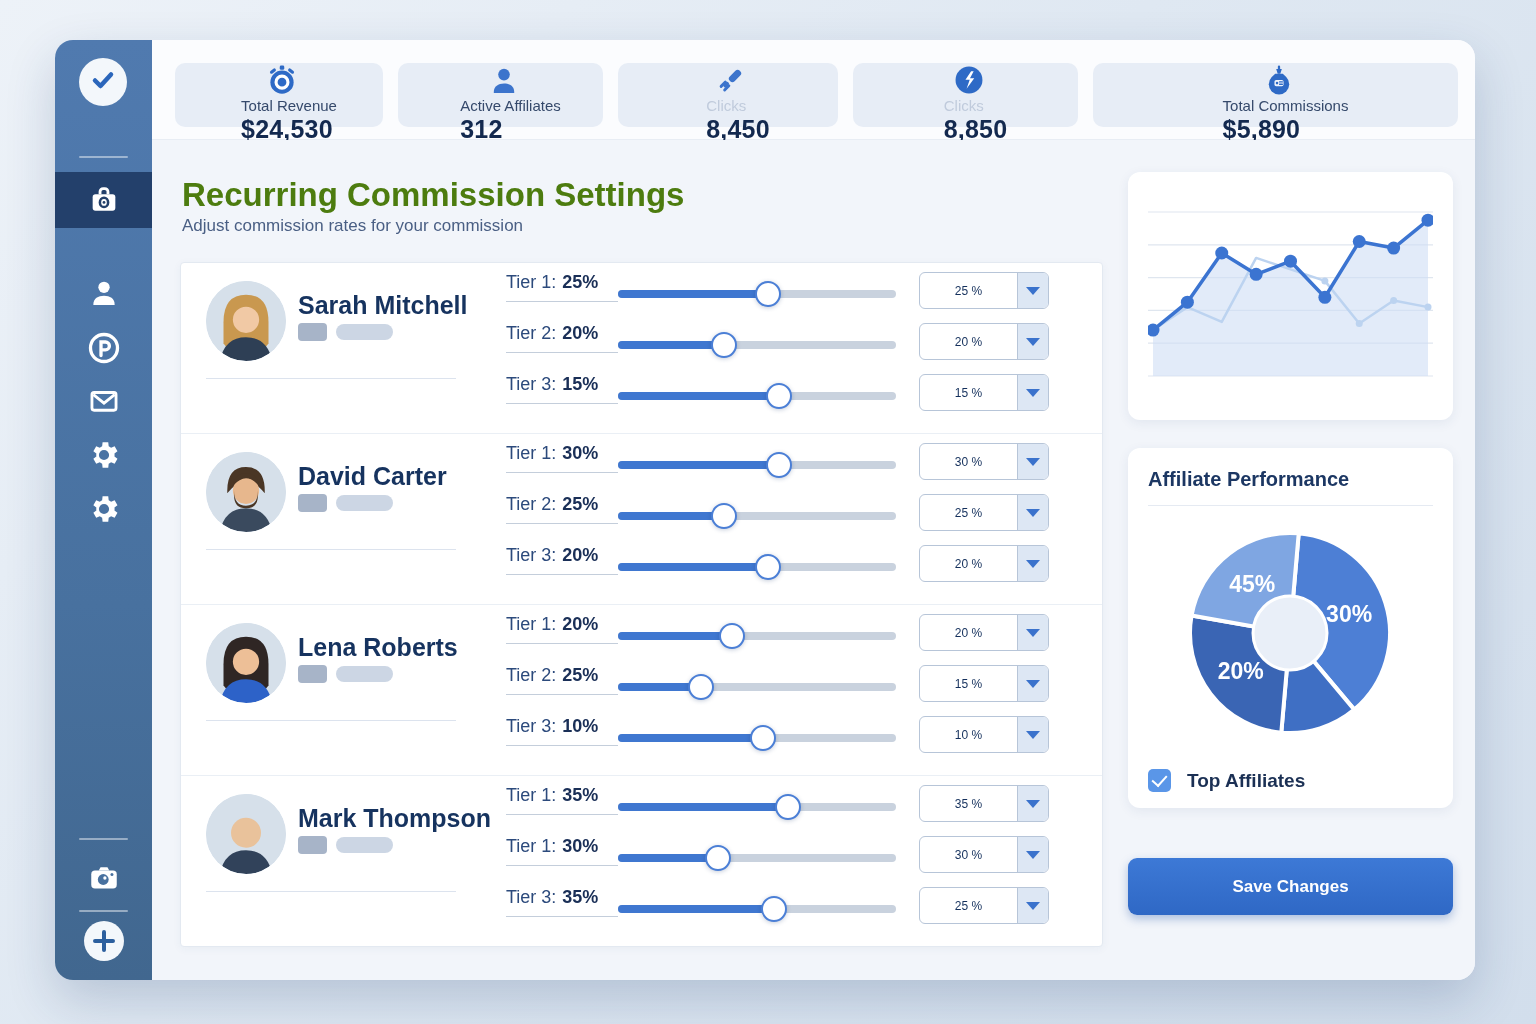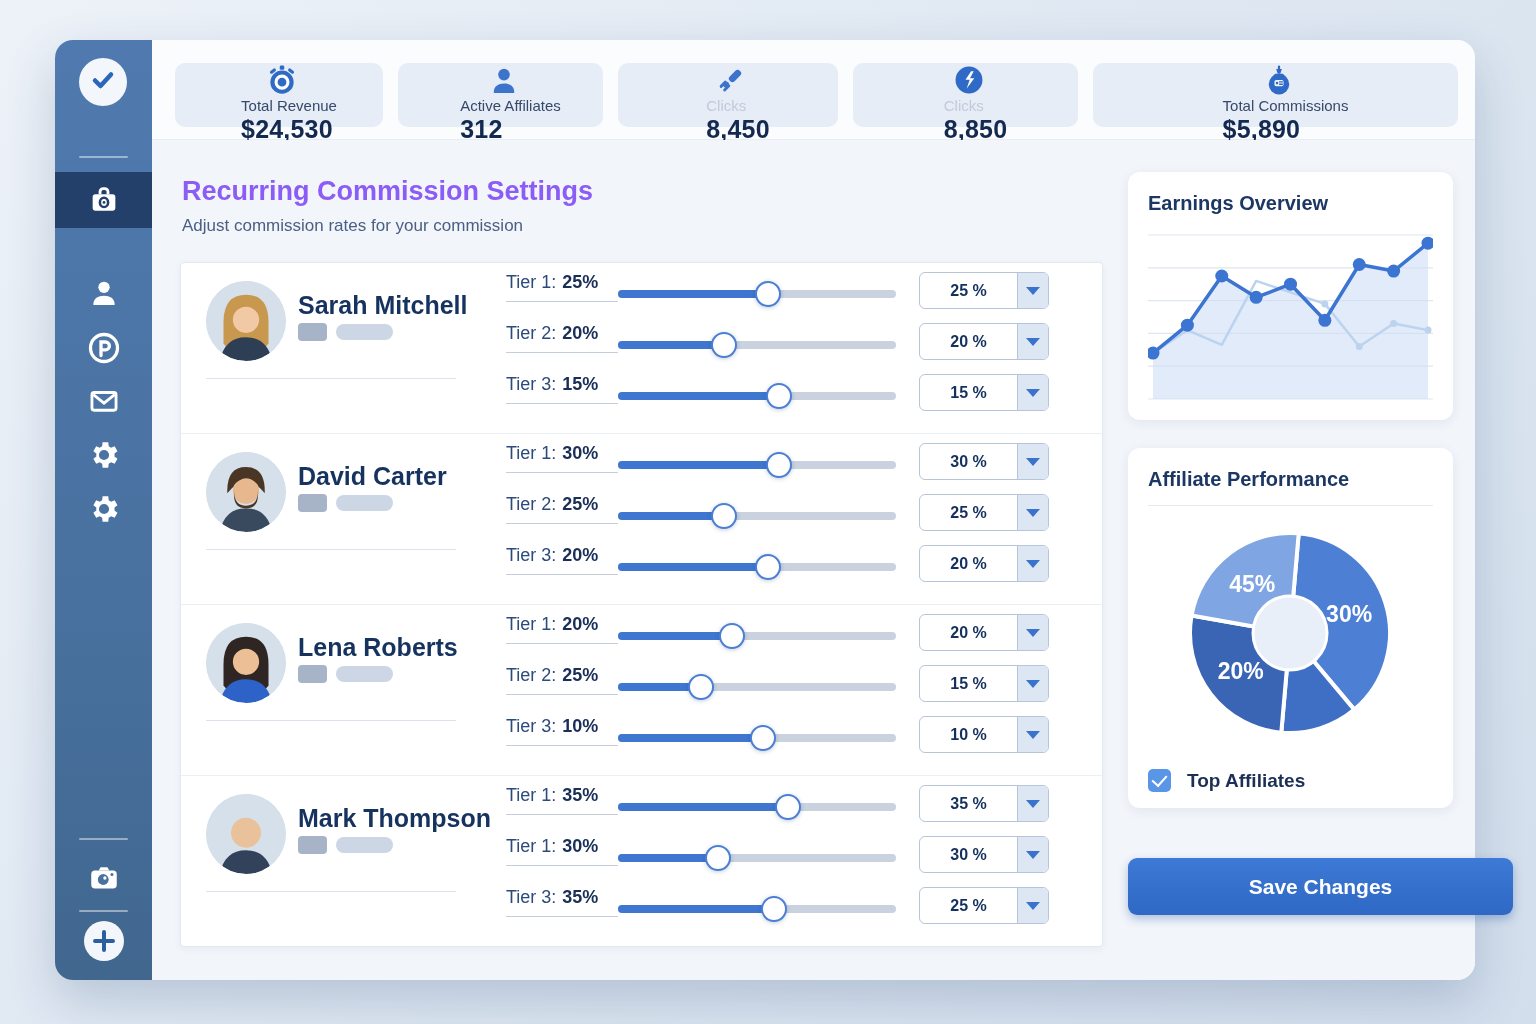--- a/index.html
+++ b/index.html
@@ -30,21 +30,21 @@
   .stat-icon { width:34px; height:34px; flex:0 0 34px; margin-right:14px; color:#2e6ac6; }
   .stat-text { display:flex; flex-direction:column; }
   .stat-label { font-size:15px; color:#35496b; margin-bottom:1px; }
   .stat-label.muted { color:#c0cbdc; }
   .stat-value { font-size:25px; font-weight:bold; color:#13294f; letter-spacing:.2px; }
 
   
   .content { position:absolute; left:97px; top:100px; width:1323px; height:840px;
     background:#f2f5fa; border-radius:0 0 18px 0; }
 
-  .page-title { position:absolute; left:127px; top:136px; font-size:27px; font-weight:bold; color:#8b5cf6; }
+  .page-title { position:absolute; left:127px; top:136px; font-size:33px; font-weight:bold; color:#4d7c0f; }
   .page-subtitle { position:absolute; left:127px; top:176px; font-size:17px; color:#4a5f84; }
 
   .main-panel { position:absolute; left:125px; top:222px; width:923px; height:685px;
     background:#ffffff; border:1px solid #e3e9f1; border-radius:4px;
     box-shadow:0 2px 8px rgba(40,70,120,.05); display:flex; flex-direction:column; }
   .aff-row { flex:1; position:relative; display:flex; border-bottom:1px solid #eaeff5; }
   .aff-row:last-child { border-bottom:none; }
   .aff-left { width:325px; flex:0 0 325px; position:relative; }
   .aff-left::after { content:""; position:absolute; left:25px; top:115px; width:250px; height:1px; background:#dce3ee; }
   .avatar { position:absolute; left:25px; top:18px; width:80px; height:80px; border-radius:50%; overflow:hidden;
@@ -61,43 +61,43 @@
     font-size:18px; color:#2c4a7c; margin-bottom:5px; white-space:nowrap; }
   .tier-label b { color:#1a2f57; margin-left:6px; }
   .slider { position:relative; width:278px; flex:0 0 278px; height:30px; }
   .slider-track { position:absolute; left:0; right:0; bottom:9px; height:8px; border-radius:4px; background:#c9d2de; }
   .slider-fill { position:absolute; left:0; bottom:9px; height:8px; border-radius:4px; background:#3f77d0; }
   .slider-thumb { position:absolute; right:-13px; bottom:-9px; width:26px; height:26px; border-radius:50%;
     background:#ffffff; border:2px solid #4b7fd6; box-shadow:0 1px 4px rgba(30,60,110,.25); }
   .dropdown { width:130px; flex:0 0 130px; height:37px; margin-left:23px; margin-bottom:-2px;
     background:#ffffff; border:1px solid #b7c5d8; border-radius:6px; display:flex; overflow:hidden; cursor:pointer; }
   .dd-value { flex:1; display:flex; align-items:center; justify-content:center;
-    font-size:16px; font-weight:bold; color:#14305c; }
+    font-size:12px; font-weight:normal; color:#14305c; }
   .dd-arrow { width:31px; flex:0 0 31px; background:#dde7f4; border-left:1px solid #b7c5d8;
     display:flex; align-items:center; justify-content:center; }
   .dd-arrow::after { content:""; width:0; height:0; border-left:7px solid transparent;
     border-right:7px solid transparent; border-top:8px solid #3a72cc; }
 
   
   .card { position:absolute; left:1073px; width:325px; background:#ffffff; border-radius:12px;
     box-shadow:0 3px 12px rgba(40,70,120,.08); padding:20px; }
   .card-title { font-size:20px; font-weight:600; color:#1c3763; }
   .earnings-card { top:132px; height:248px; }
   .performance-card { top:408px; height:360px; }
   .card-divider { height:1px; background:#e5eaf2; margin-top:14px; }
   .chart-svg { display:block; margin-top:12px; }
   .cb-row { position:absolute; left:20px; bottom:16px; display:flex; align-items:center; gap:16px; }
   .checkbox { width:23px; height:23px; border-radius:5px; background:#5a96e8; position:relative; cursor:pointer; }
   .checkbox::after { content:""; position:absolute; left:7px; top:3px; width:7px; height:12px;
     border:solid #ffffff; border-width:0 2.5px 2.5px 0; transform:rotate(42deg); }
   .cb-label { font-size:19px; font-weight:600; color:#1b3054; }
 
-  .save-btn { position:absolute; left:1073px; top:818px; width:385px; height:57px; border:none;
+  .save-btn { position:absolute; left:1073px; top:818px; width:325px; height:57px; border:none;
     border-radius:9px; background:linear-gradient(180deg,#3d79d6 0%,#2f68c5 100%);
-    color:#ffffff; font-family:"Liberation Sans", sans-serif; font-size:21px; font-weight:bold;
+    color:#ffffff; font-family:"Liberation Sans", sans-serif; font-size:17px; font-weight:bold;
     box-shadow:0 4px 10px rgba(40,90,170,.35); cursor:pointer; }
 </style>
 </head>
 <body>
 
 <div class="window">
 
   <nav class="sidebar">
     <div class="logo-circle">
       <span>
@@ -520,21 +520,20 @@
           <div class="dropdown">
               <div class="dd-value">25 %</div>
               <div class="dd-arrow"></div>
             </div>
         </div>
       </div>
     </div>
   </section>
 
   <section class="card earnings-card">
-    <div class="card-title">Earnings Overview</div>
     <svg class="chart-svg" width="285" height="180" viewBox="0 0 285 180">
         <line x1="0" y1="8" x2="285" y2="8" stroke="#dfe6ef" stroke-width="1.2"></line>
         <line x1="0" y1="40.8" x2="285" y2="40.8" stroke="#dfe6ef" stroke-width="1.2"></line>
         <line x1="0" y1="73.6" x2="285" y2="73.6" stroke="#dfe6ef" stroke-width="1.2"></line>
         <line x1="0" y1="106.4" x2="285" y2="106.4" stroke="#dfe6ef" stroke-width="1.2"></line>
         <line x1="0" y1="139.2" x2="285" y2="139.2" stroke="#dfe6ef" stroke-width="1.2"></line>
         <line x1="0" y1="172" x2="285" y2="172" stroke="#dfe6ef" stroke-width="1.2"></line>
         <polygon points="5,126.08 39.375,98.2 73.75,49 108.125,70.32 142.5,57.20000000000001 176.875,93.28 211.25,37.52000000000001 245.625,44.08 280,16.200000000000006 280,172 5,172" fill="#cfdef5" opacity=".6"></polygon>
         <polyline points="5,126.08 39.375,103.12 73.75,117.88 108.125,53.92 142.5,65.4 176.875,76.88000000000001 211.25,119.52 245.625,96.56 280,103.12" fill="none" stroke="#bcd3f0" stroke-width="2.5" stroke-linejoin="round"></polyline>
         <circle cx="176.875" cy="76.88000000000001" r="3.5" fill="#bcd3f0"></circle>

